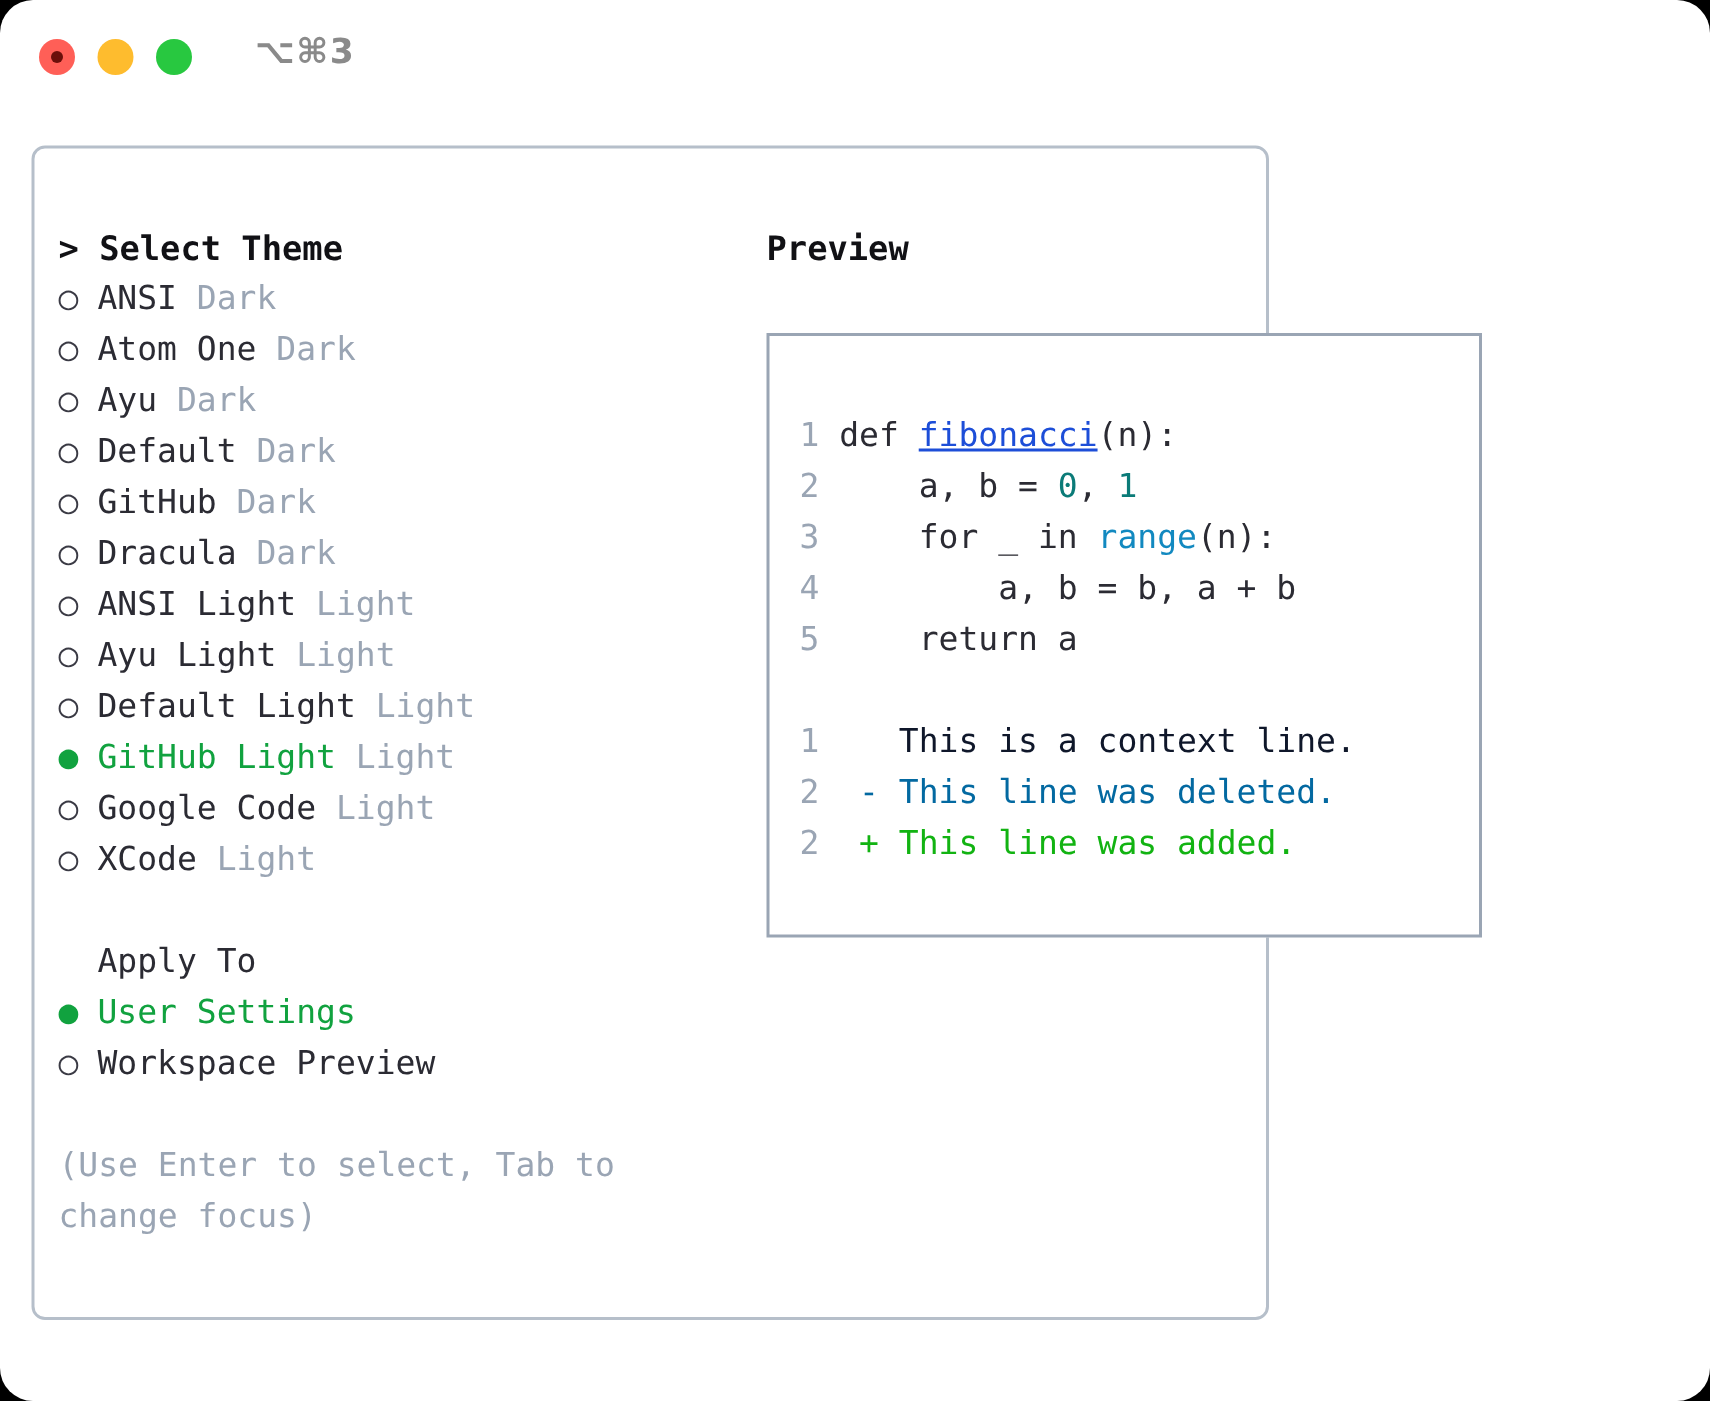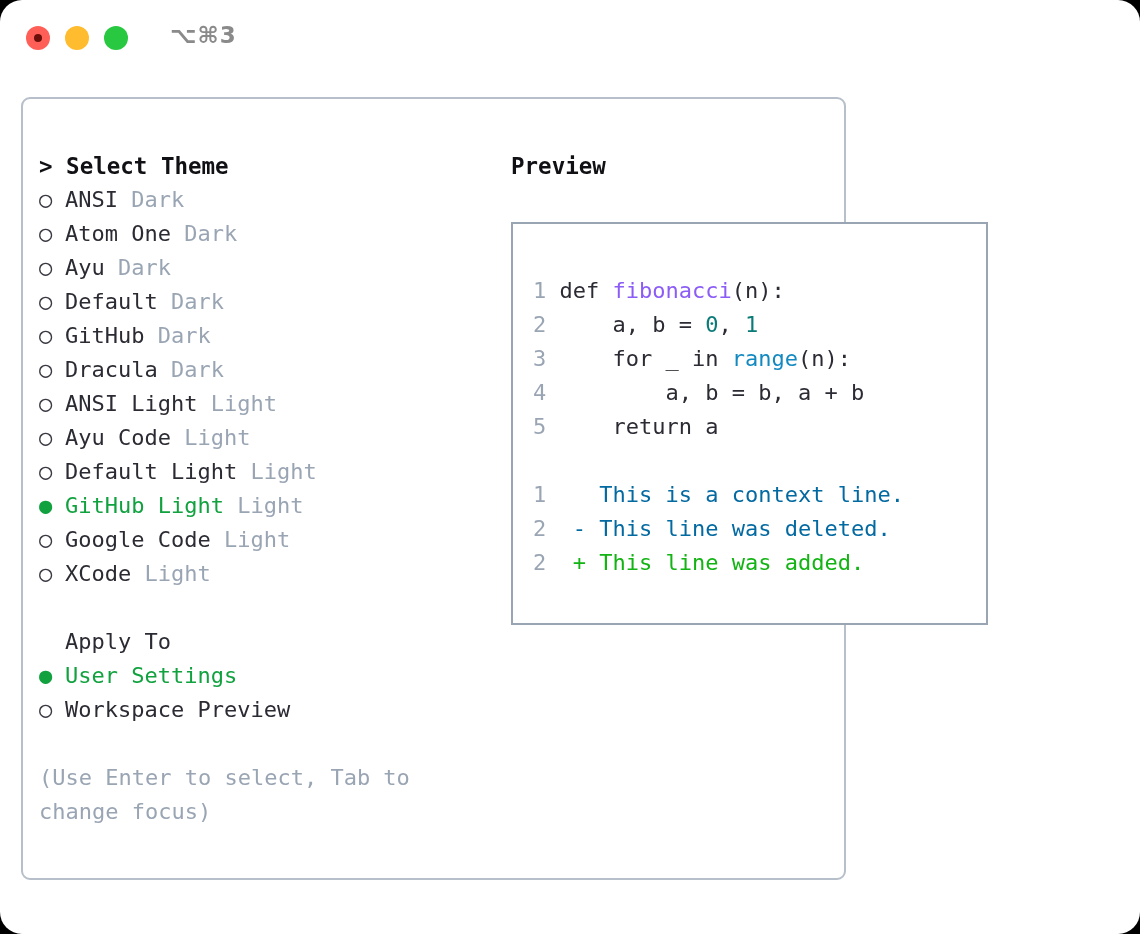--- a/index.html
+++ b/index.html
@@ -157,27 +157,27 @@
     font-family: "DejaVu Sans Mono", monospace;
     font-size: 22px;
     line-height: 34px;
     white-space: pre;
     color: #2b2b33;
     padding-left: 20px;
   }
   .gutter {
     color: #9aa5b4;
   }
-  .tok-fn    { color: #8b5cf6; }
+  .tok-fn    { color: #1d4ed8; text-decoration: underline; }
   .tok-num   { color: #0b7b78; }
   .tok-call  { color: #1289c0; }
   .tok-plain { color: #2b2b33; }
 
   .diff-block { margin-top: 34px; }
-  .diff-ctx { color: #0369a1; }
+  .diff-ctx { color: #0f172a; }
   .diff-del { color: #0369a1; }
   .diff-add { color: #12b312; }
 </style>
 </head>
 <body>
 
 <div class="window">
 
   <div class="titlebar">
     <div class="dots">
@@ -195,21 +195,21 @@
       <div class="tui-line section-header">&gt; Select Theme</div>
 
       <div id="theme-list">
           <div class="tui-line"><span class="marker marker-ring">○</span><span class="label-normal">ANSI</span><span> </span><span class="badge">Dark</span></div>
           <div class="tui-line"><span class="marker marker-ring">○</span><span class="label-normal">Atom One</span><span> </span><span class="badge">Dark</span></div>
           <div class="tui-line"><span class="marker marker-ring">○</span><span class="label-normal">Ayu</span><span> </span><span class="badge">Dark</span></div>
           <div class="tui-line"><span class="marker marker-ring">○</span><span class="label-normal">Default</span><span> </span><span class="badge">Dark</span></div>
           <div class="tui-line"><span class="marker marker-ring">○</span><span class="label-normal">GitHub</span><span> </span><span class="badge">Dark</span></div>
           <div class="tui-line"><span class="marker marker-ring">○</span><span class="label-normal">Dracula</span><span> </span><span class="badge">Dark</span></div>
           <div class="tui-line"><span class="marker marker-ring">○</span><span class="label-normal">ANSI Light</span><span> </span><span class="badge">Light</span></div>
-          <div class="tui-line"><span class="marker marker-ring">○</span><span class="label-normal">Ayu Code</span><span> </span><span class="badge">Light</span></div>
+          <div class="tui-line"><span class="marker marker-ring">○</span><span class="label-normal">Ayu Light</span><span> </span><span class="badge">Light</span></div>
           <div class="tui-line"><span class="marker marker-ring">○</span><span class="label-normal">Default Light</span><span> </span><span class="badge">Light</span></div>
           <div class="tui-line"><span class="marker marker-dot">●</span><span class="label-selected">GitHub Light</span><span> </span><span class="badge">Light</span></div>
           <div class="tui-line"><span class="marker marker-ring">○</span><span class="label-normal">Google Code</span><span> </span><span class="badge">Light</span></div>
           <div class="tui-line"><span class="marker marker-ring">○</span><span class="label-normal">XCode</span><span> </span><span class="badge">Light</span></div>
         </div>
 
       <div class="tui-line subheader"><span class="marker"> </span><span>Apply To</span></div>
 
       <div id="apply-to-list">
           <div class="tui-line"><span class="marker marker-dot">●</span><span class="label-selected">User Settings</span></div>

